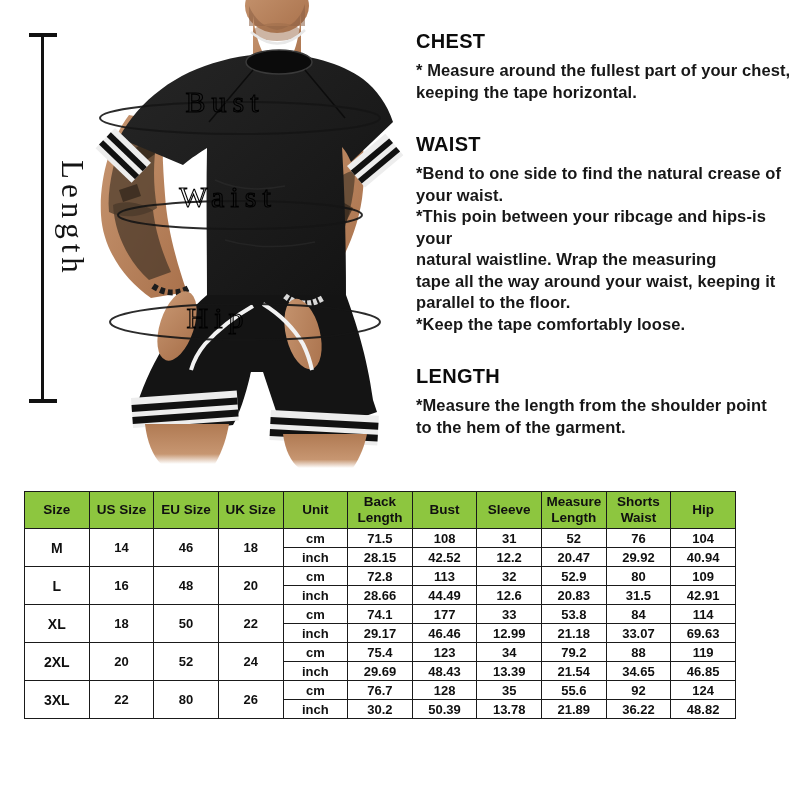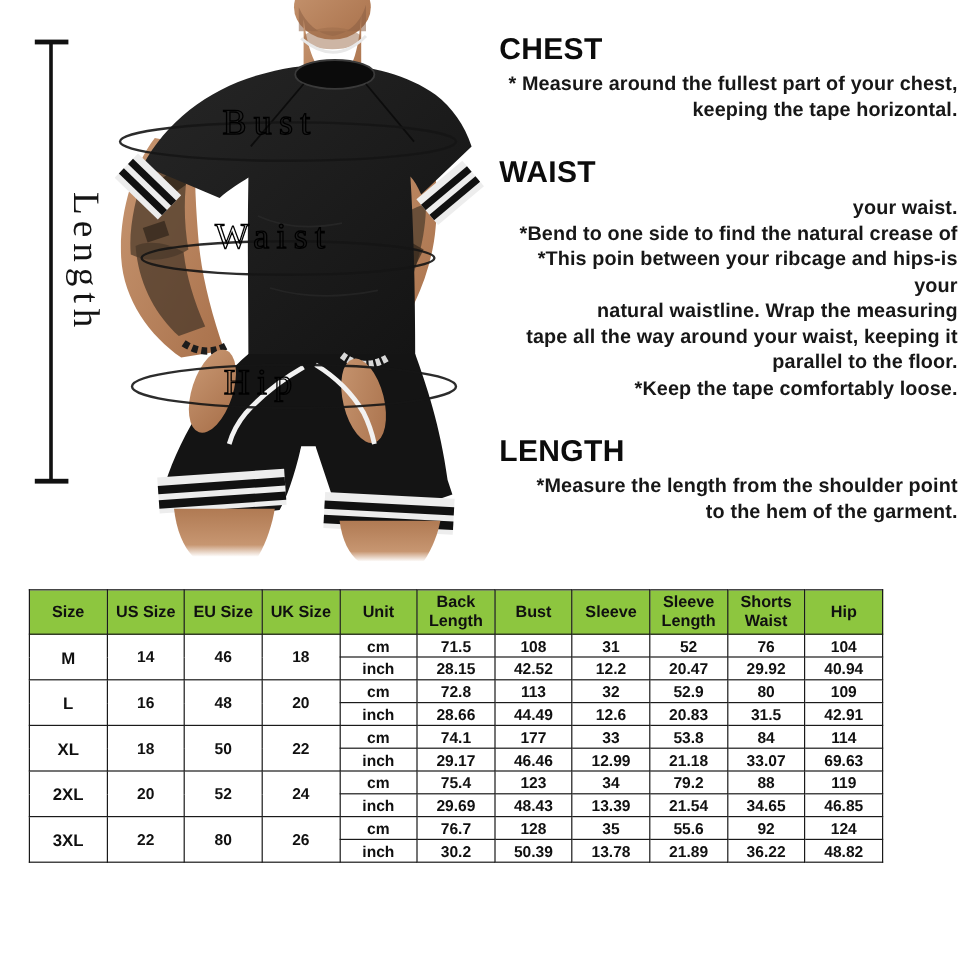--- a/index.html
+++ b/index.html
@@ -12,23 +12,23 @@
   .len-label{position:absolute;left:54px;top:160px;writing-mode:vertical-rl;text-orientation:mixed;
              font-family:"Liberation Serif",serif;font-size:31px;letter-spacing:5px;color:#141414;}
 
   
   .model{position:absolute;left:55px;top:0;width:380px;height:470px;}
 
   
   .instructions{position:absolute;left:416px;top:26px;width:382px;}
   .instruction-section{margin:0 0 0 0;}
   .instruction-section + .instruction-section{margin-top:26px;}
-  .instruction-heading{font-size:25px;font-weight:800;letter-spacing:.3px;line-height:30px;
+  .instruction-heading{font-size:20px;font-weight:800;letter-spacing:.3px;line-height:30px;
                        margin:0 0 4px 0;color:#0c0c0c;}
-  .instruction-line{font-size:16.5px;font-weight:600;line-height:21.5px;color:#171717;letter-spacing:.1px;text-align:right;}
+  .instruction-line{font-size:16.5px;font-weight:600;line-height:21.5px;color:#171717;letter-spacing:.1px;}
 
   
   .size-table-wrap{position:absolute;left:24px;top:491px;width:752px;}
   table.size-table{border-collapse:collapse;table-layout:fixed;width:712px;}
   .size-table th,.size-table td{border:1.5px solid #1a1a1a;text-align:center;vertical-align:middle;
       font-weight:bold;font-size:13px;padding:0;color:#101010;}
   .size-table thead th{background:#8DC63F;height:36px;line-height:1.15;font-size:13.5px;}
   .size-table .sub-row td, .size-table .sub-row th{height:18px;}
   .size-table .size-cell{font-size:14px;}
 </style>
@@ -154,22 +154,22 @@
   </svg>
 
   <div class="instructions">
       <div class="instruction-section">
         <div class="instruction-heading">CHEST</div>
         <div class="instruction-line">* Measure around the fullest part of your chest,</div>
         <div class="instruction-line">keeping the tape horizontal.</div>
       </div>
       <div class="instruction-section">
         <div class="instruction-heading">WAIST</div>
+        <div class="instruction-line">*Bend to one side to find the natural crease of</div>
         <div class="instruction-line">your waist.</div>
-        <div class="instruction-line">*Bend to one side to find the natural crease of</div>
         <div class="instruction-line">*This poin between your ribcage and hips-is your</div>
         <div class="instruction-line">natural waistline. Wrap the measuring</div>
         <div class="instruction-line">tape all the way around your waist, keeping it</div>
         <div class="instruction-line">parallel to the floor.</div>
         <div class="instruction-line">*Keep the tape comfortably loose.</div>
       </div>
       <div class="instruction-section">
         <div class="instruction-heading">LENGTH</div>
         <div class="instruction-line">*Measure the length from the shoulder point</div>
         <div class="instruction-line">to the hem of the garment.</div>
@@ -181,21 +181,21 @@
       <thead>
           <tr>
             <th>Size</th>
             <th>US Size</th>
             <th>EU Size</th>
             <th>UK Size</th>
             <th>Unit</th>
             <th>Back Length</th>
             <th>Bust</th>
             <th>Sleeve</th>
-            <th>Sleeve Length</th>
+            <th>Measure Length</th>
             <th>Shorts Waist</th>
             <th>Hip</th>
           </tr>
         </thead>
       <tbody>
           <tr class="sub-row">
             <td rowspan="2" class="size-cell">M</td>
             <td rowspan="2" class="">14</td>
             <td rowspan="2" class="">46</td>
             <td rowspan="2" class="">18</td>

